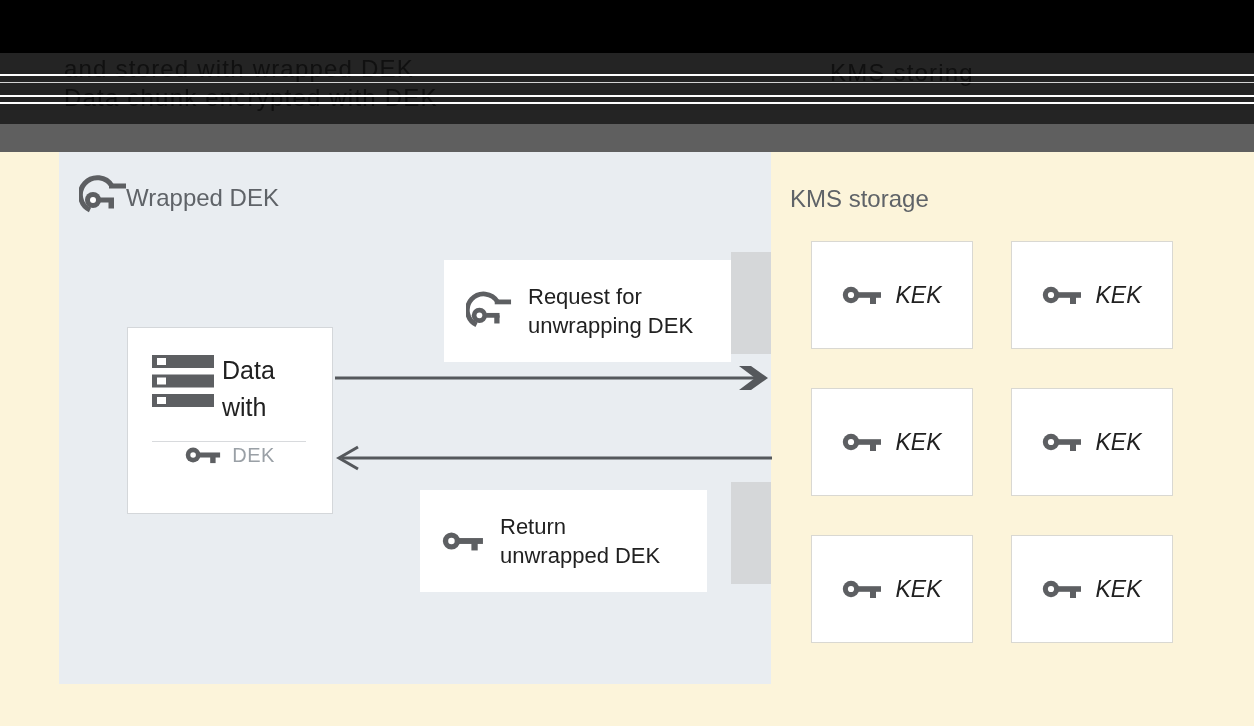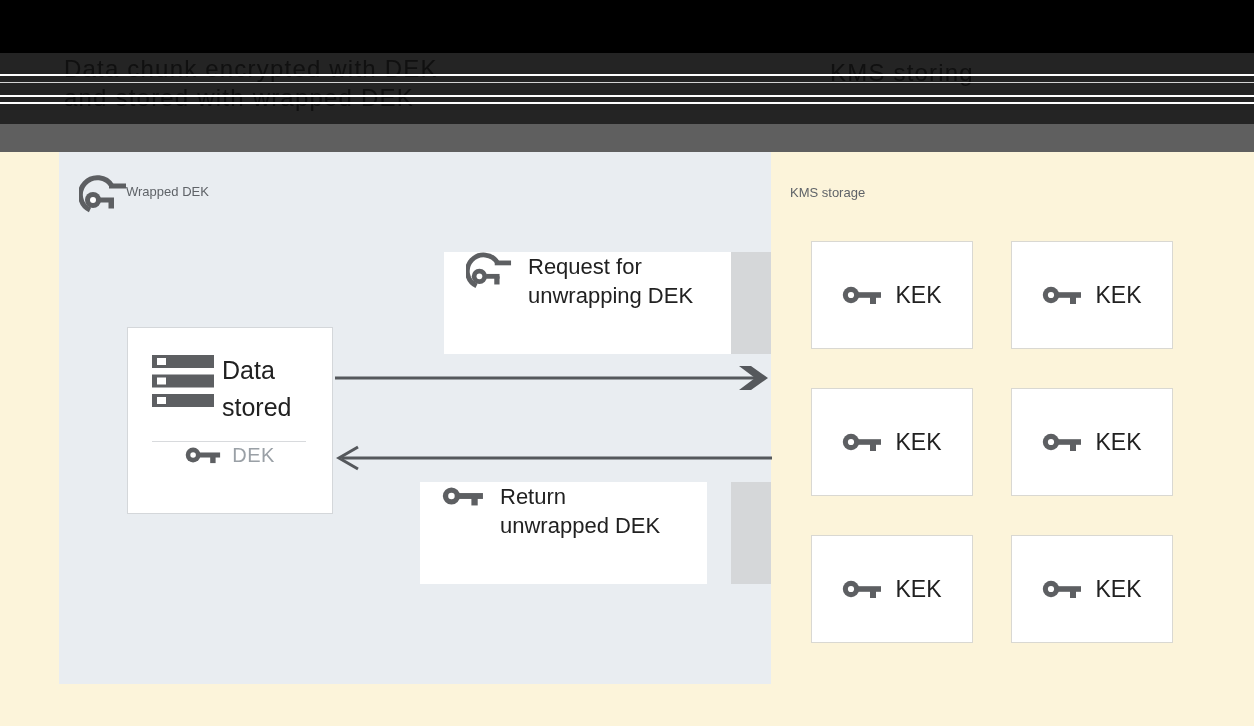--- a/index.html
+++ b/index.html
@@ -24,61 +24,61 @@
   .caption{font-size:24px;line-height:29px;font-weight:500;letter-spacing:1.2px;color:var(--header-text);}
   .caption-left{left:64px;top:54px;}
   .caption-right{left:830px;top:58px;width:320px;text-align:left;}
   .glitch{left:0;width:1254px;background:var(--glitch-white);}
   .g1{top:74px;height:2px;}
   .g2{top:82px;height:1px;opacity:.8;}
   .g3{top:95px;height:2px;}
   .g4{top:102px;height:2px;}
   
   .dek-panel{left:59px;top:152px;width:712px;height:532px;background:var(--panel-background);}
-  .panel-title{font-size:13px;color:var(--text-muted);}
+  .panel-title{font-size:24px;color:var(--text-muted);}
   .wrapped-dek-title{left:126px;top:184px;}
   .kms-title{left:790px;top:185px;}
   .wrapped-key-lg{left:79px;top:175px;color:var(--icon-gray);}
   
   .card{background:var(--card-background);box-sizing:border-box;}
   .data-chunk-card{left:127px;top:327px;width:206px;height:187px;border:1px solid var(--card-border);}
   .dc-icon{left:24px;top:27px;color:var(--icon-gray);}
   .dc-title{left:94px;top:24px;width:84px;font-size:25px;line-height:37px;color:var(--text-dark);}
   .dc-divider{left:24px;top:113px;width:154px;height:1px;background:#d8dadd;}
   .dc-key-row{left:0;top:112px;width:100%;height:30px;display:flex;align-items:center;justify-content:center;gap:11px;}
   .dc-key-row .keyicon{color:var(--icon-gray);}
   .dek-label{font-size:20px;letter-spacing:.5px;color:var(--text-faint);}
-  .msg-card{width:287px;height:102px;display:flex;align-items:flex-start;}
+  .msg-card{width:287px;height:102px;display:flex;align-items:center;margin-top:8px;}
   .request-card{left:444px;top:252px;}
   .return-card{left:420px;top:482px;}
   .msg-card .msgicon{margin-left:22px;flex:0 0 auto;color:var(--icon-gray);}
   .msg-label{margin-left:16px;width:170px;font-size:22px;line-height:29px;color:var(--text-dark);}
   .strip{width:40px;height:102px;background:var(--strip-gray);}
   .strip-request{left:731px;top:252px;}
   .strip-return{left:731px;top:482px;}
   
   .arrow{color:var(--arrow-gray);}
   .arrow-request{left:335px;top:365px;}
   .arrow-return{left:335px;top:445px;}
   
   .kek-card{width:162px;height:108px;border:1px solid var(--kek-border);background:var(--card-background);
     box-sizing:border-box;display:flex;align-items:center;justify-content:center;gap:13px;}
   .kek-card .keyicon{color:var(--icon-gray);}
-  .kek-label{font-size:23px;color:var(--text-dark);}
+  .kek-label{font-size:23px;color:var(--text-dark);font-style:italic;}
   .kek-r1{top:241px;} .kek-r2{top:388px;} .kek-r3{top:535px;}
   .kek-c1{left:811px;} .kek-c2{left:1011px;}
 </style>
 </head>
 <body>
 
 <div class="abs hdr-black"></div>
 <div class="abs hdr-band"></div>
 <div class="abs caption caption-left">
+  <div>and stored with wrapped DEK</div>
   <div>Data chunk encrypted with DEK</div>
-  <div>and stored with wrapped DEK</div>
 </div>
 <div class="abs caption caption-right">
   <div>KMS storing</div>
 </div>
 <div class="abs glitch g1"></div>
 <div class="abs glitch g2"></div>
 <div class="abs glitch g3"></div>
 <div class="abs glitch g4"></div>
 <div class="abs hdr-subband"></div>
 
@@ -96,21 +96,21 @@
 
 <div class="abs card data-chunk-card">
   <svg class="abs dc-icon" width="62" height="52" viewBox="0 0 62 52">
     <rect x="0" y="0" width="62" height="13" fill="currentColor"></rect>
     <rect x="5" y="3" width="9" height="7" fill="#ffffff"></rect>
     <rect x="0" y="19.5" width="62" height="13" fill="currentColor"></rect>
     <rect x="5" y="22.5" width="9" height="7" fill="#ffffff"></rect>
     <rect x="0" y="39" width="62" height="13" fill="currentColor"></rect>
     <rect x="5" y="42" width="9" height="7" fill="#ffffff"></rect>
   </svg>
-  <div class="abs dc-title">Data stored</div>
+  <div class="abs dc-title">Data with</div>
   <div class="abs dc-divider"></div>
   <div class="abs dc-key-row">
     <svg class="keyicon" width="36" height="24" viewBox="0 0 40 26">
       <circle cx="9" cy="13" r="8.2" fill="currentColor"></circle>
       <circle cx="9" cy="13" r="3.1" fill="#ffffff"></circle>
       <rect x="16" y="10.2" width="23" height="5.6" fill="currentColor"></rect>
       <rect x="28" y="13" width="6" height="9" fill="currentColor"></rect>
     </svg>
     <span class="dek-label">DEK</span>
   </div>

